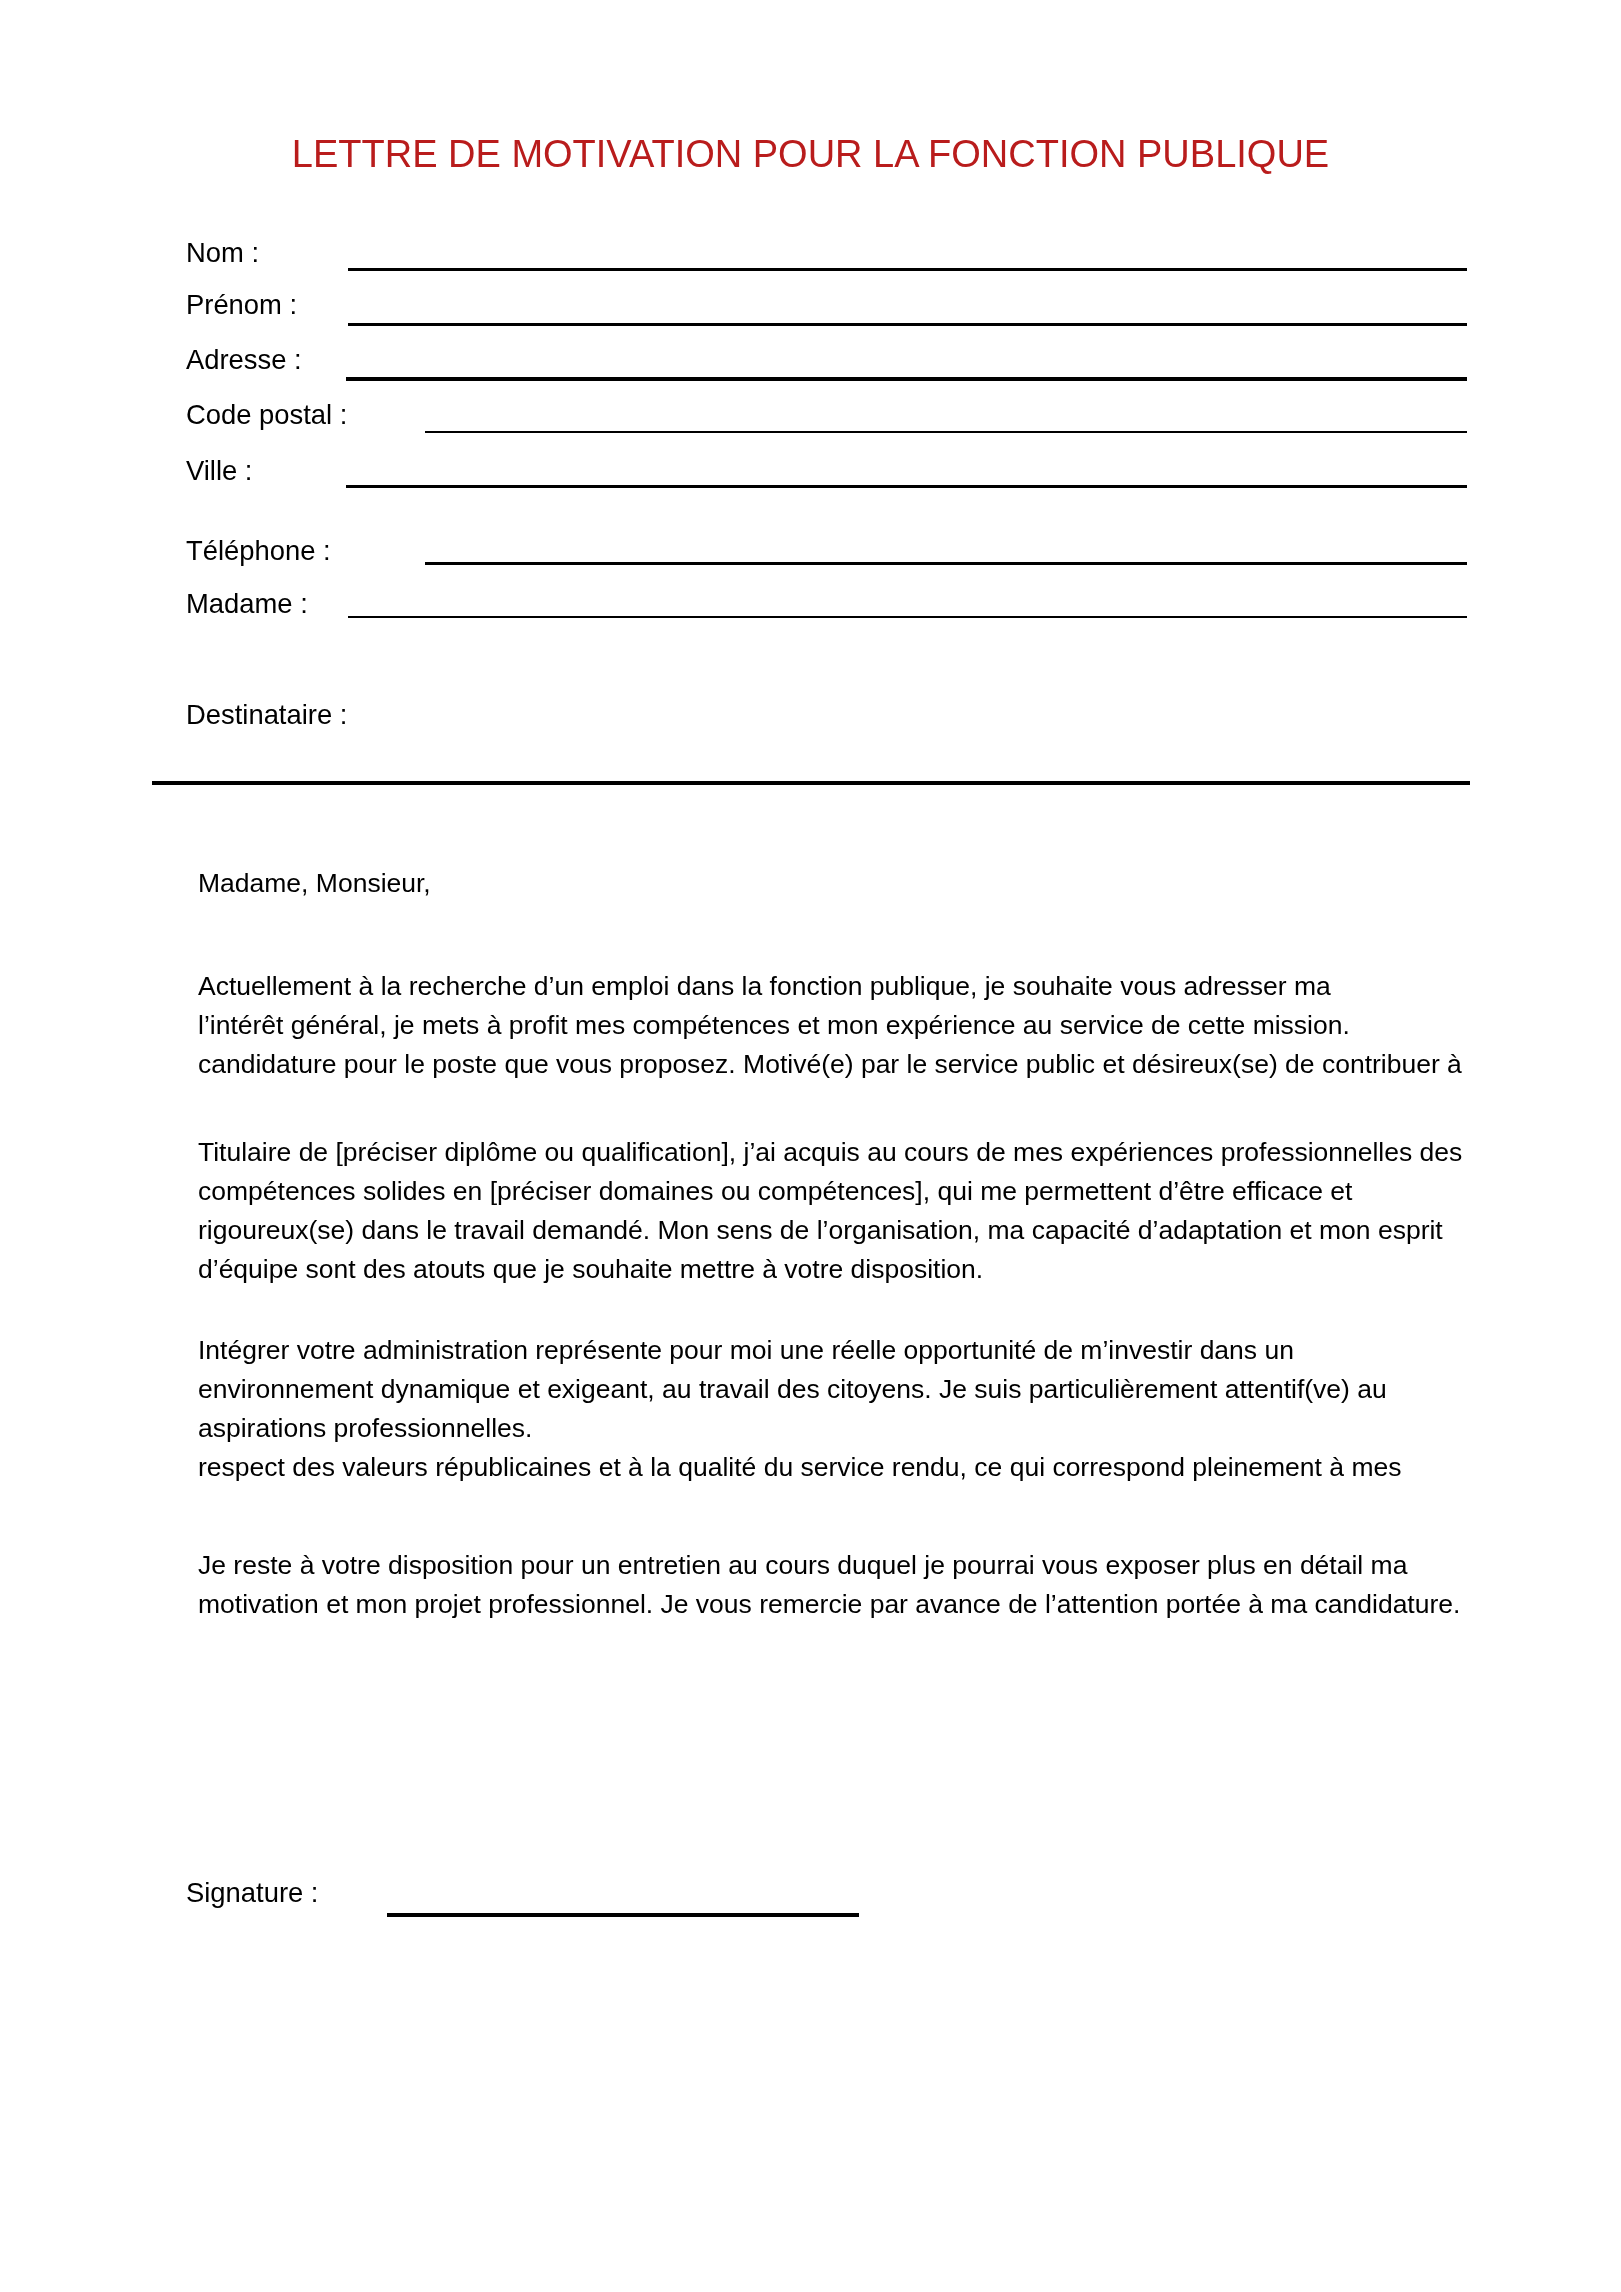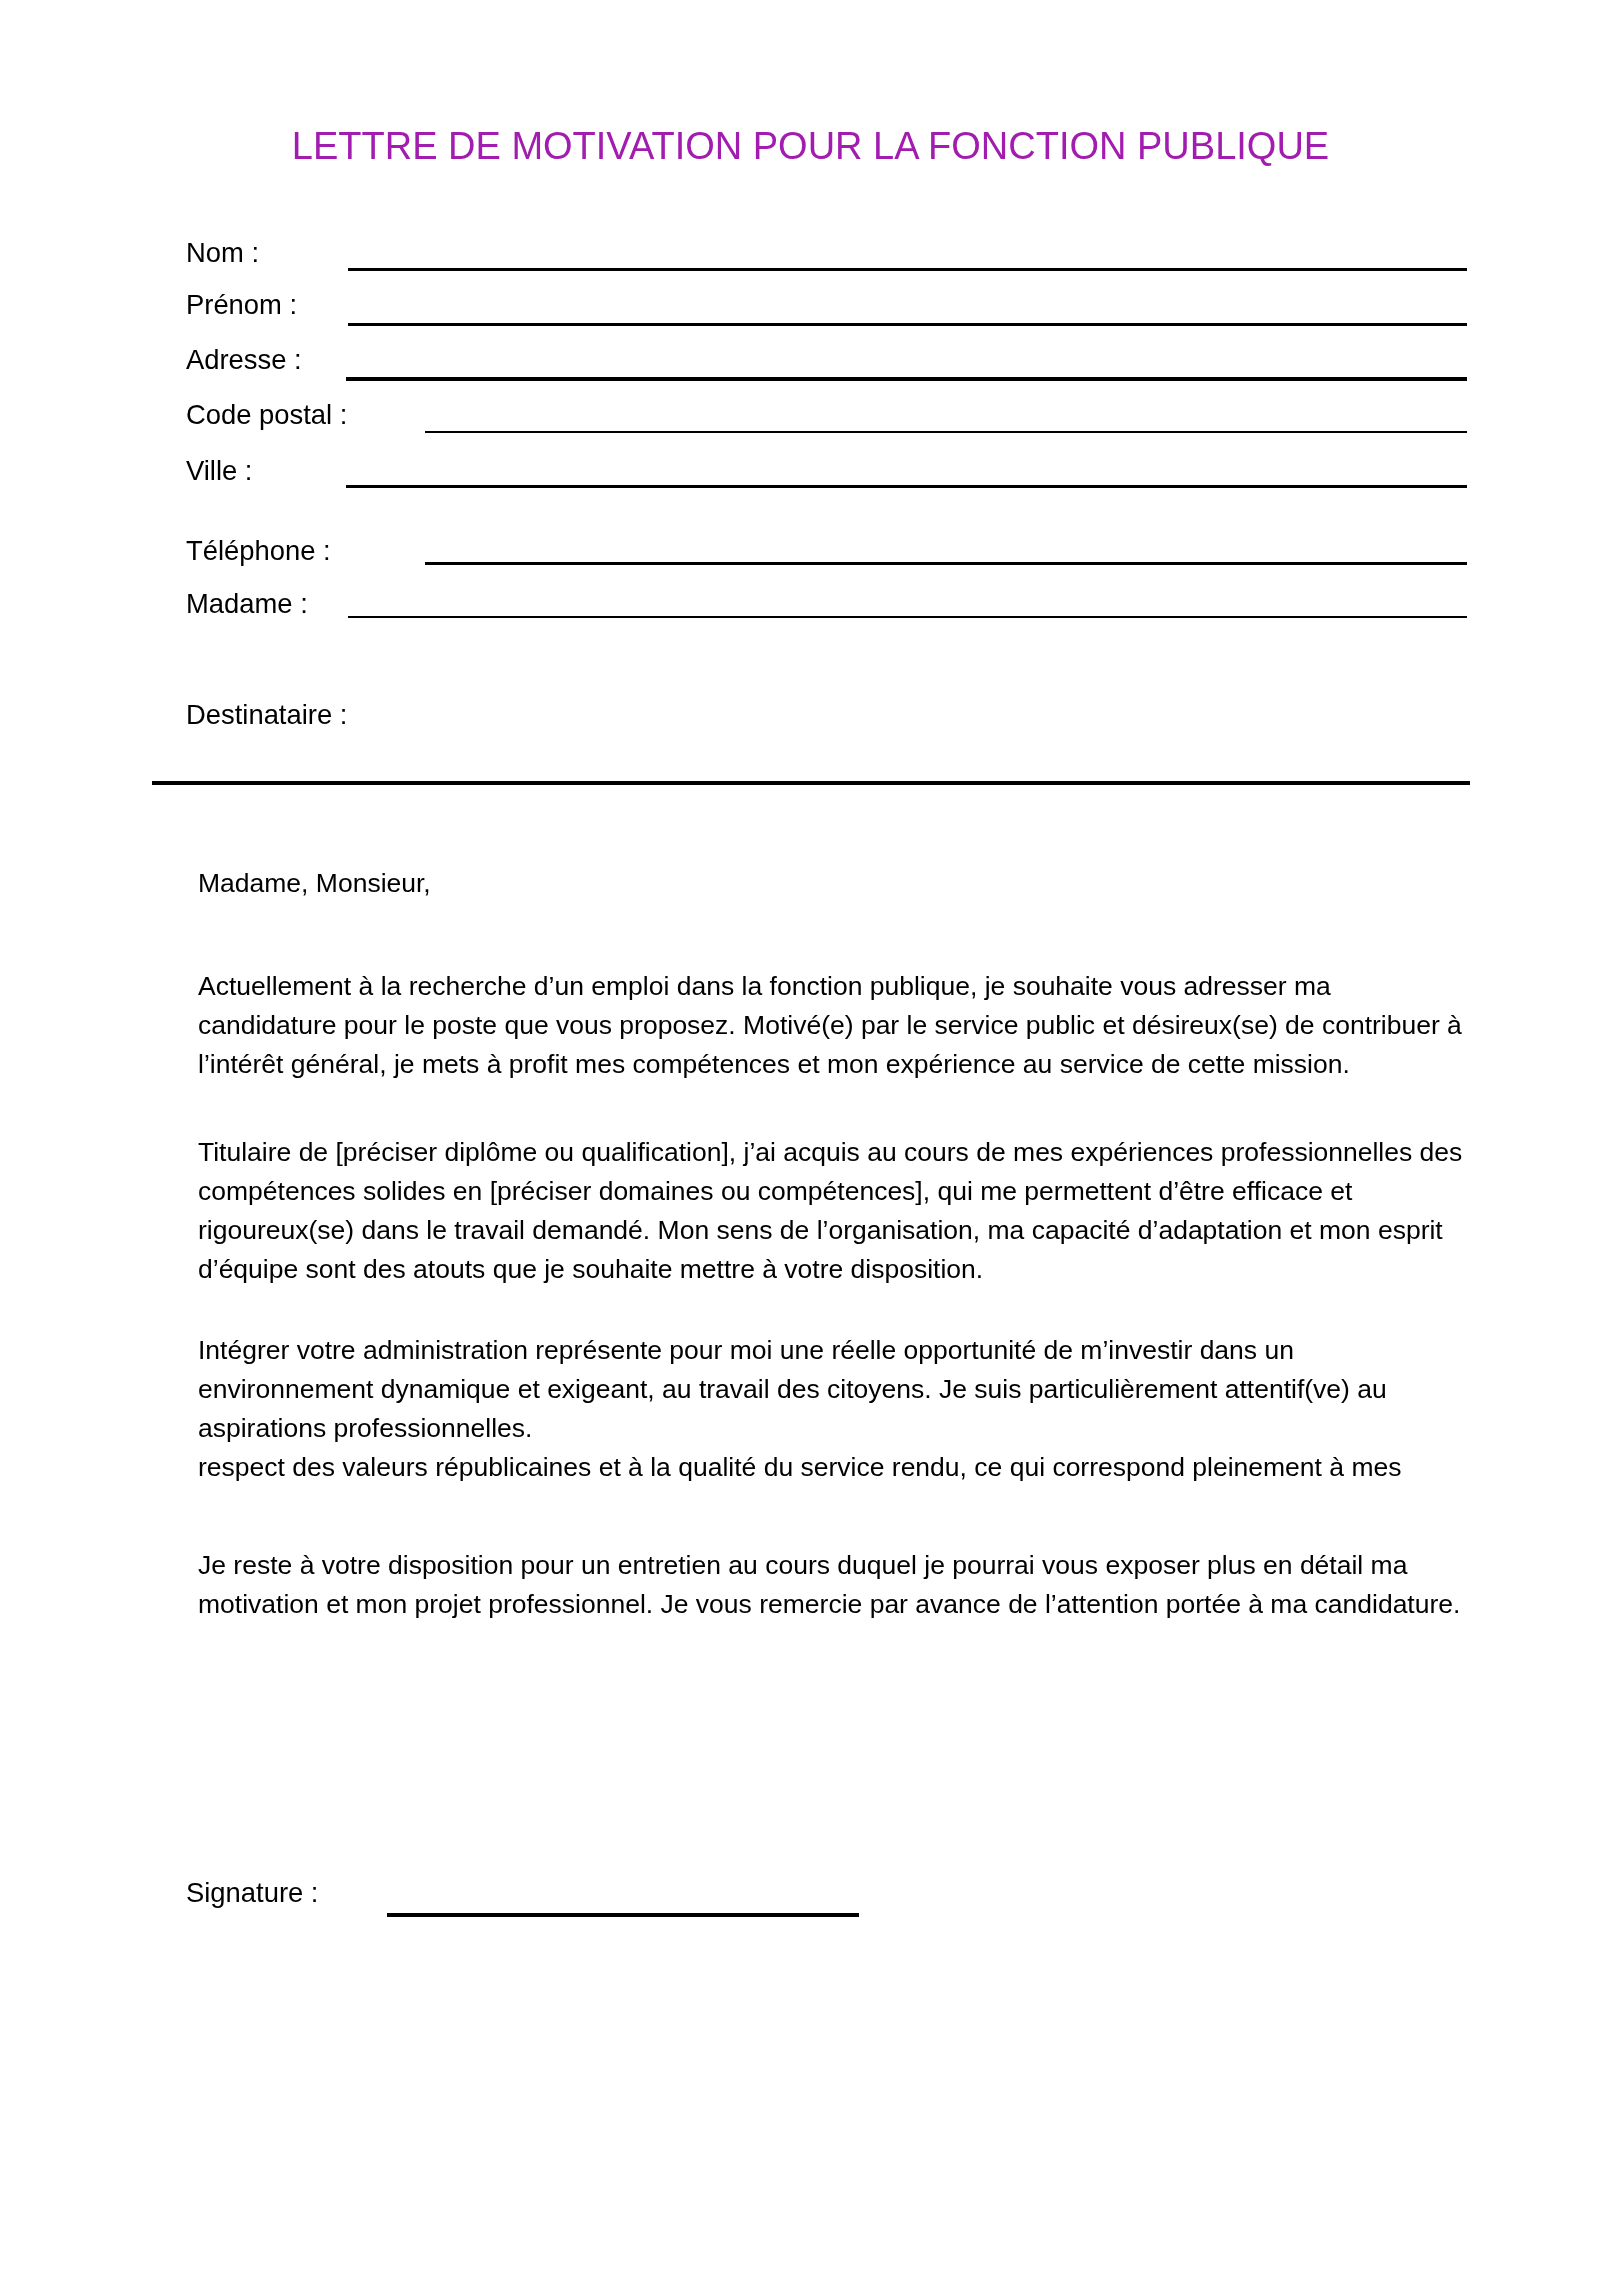--- a/index.html
+++ b/index.html
@@ -8,28 +8,28 @@
     position: relative;
     width: 1621px;
     height: 2293px;
     background: #ffffff;
     color: #000000;
     font-family: "Liberation Sans", "DejaVu Sans", sans-serif;
     overflow: hidden;
   }
   .doc-title {
     position: absolute;
-    top: 124px;
+    top: 132px;
     left: 0;
     width: 100%;
     text-align: center;
     font-size: 38px;
     line-height: 1.2;
     white-space: nowrap;
-    color: #a21caf;
+    color: #b91c1c;
   }
   .field-label {
     position: absolute;
     left: 154px;
     font-size: 27.4px;
     line-height: 39px;
     white-space: pre;
     margin-left: 32px;
   }
   .rule {
@@ -74,22 +74,22 @@
 
   <div class="field-label" style="top:695px">Destinataire :</div>
   <div class="rule" style="top:781px; left:152px; width:1318px; height:3.9px"></div>
 
   <div class="textblock" style="top:864px">
     <div class="tline">Madame, Monsieur,</div>
   </div>
 
   <div class="textblock" style="top:967px">
     <div class="tline">Actuellement à la recherche d’un emploi dans la fonction publique, je souhaite vous adresser ma</div>
+    <div class="tline">l’intérêt général, je mets à profit mes compétences et mon expérience au service de cette mission.</div>
     <div class="tline">candidature pour le poste que vous proposez. Motivé(e) par le service public et désireux(se) de contribuer à</div>
-    <div class="tline">l’intérêt général, je mets à profit mes compétences et mon expérience au service de cette mission.</div>
   </div>
 
   <div class="textblock" style="top:1133px">
     <div class="tline">Titulaire de [préciser diplôme ou qualification], j’ai acquis au cours de mes expériences professionnelles des</div>
     <div class="tline">compétences solides en [préciser domaines ou compétences], qui me permettent d’être efficace et</div>
     <div class="tline">rigoureux(se) dans le travail demandé. Mon sens de l’organisation, ma capacité d’adaptation et mon esprit</div>
     <div class="tline">d’équipe sont des atouts que je souhaite mettre à votre disposition.</div>
   </div>
 
   <div class="textblock" style="top:1331px">

